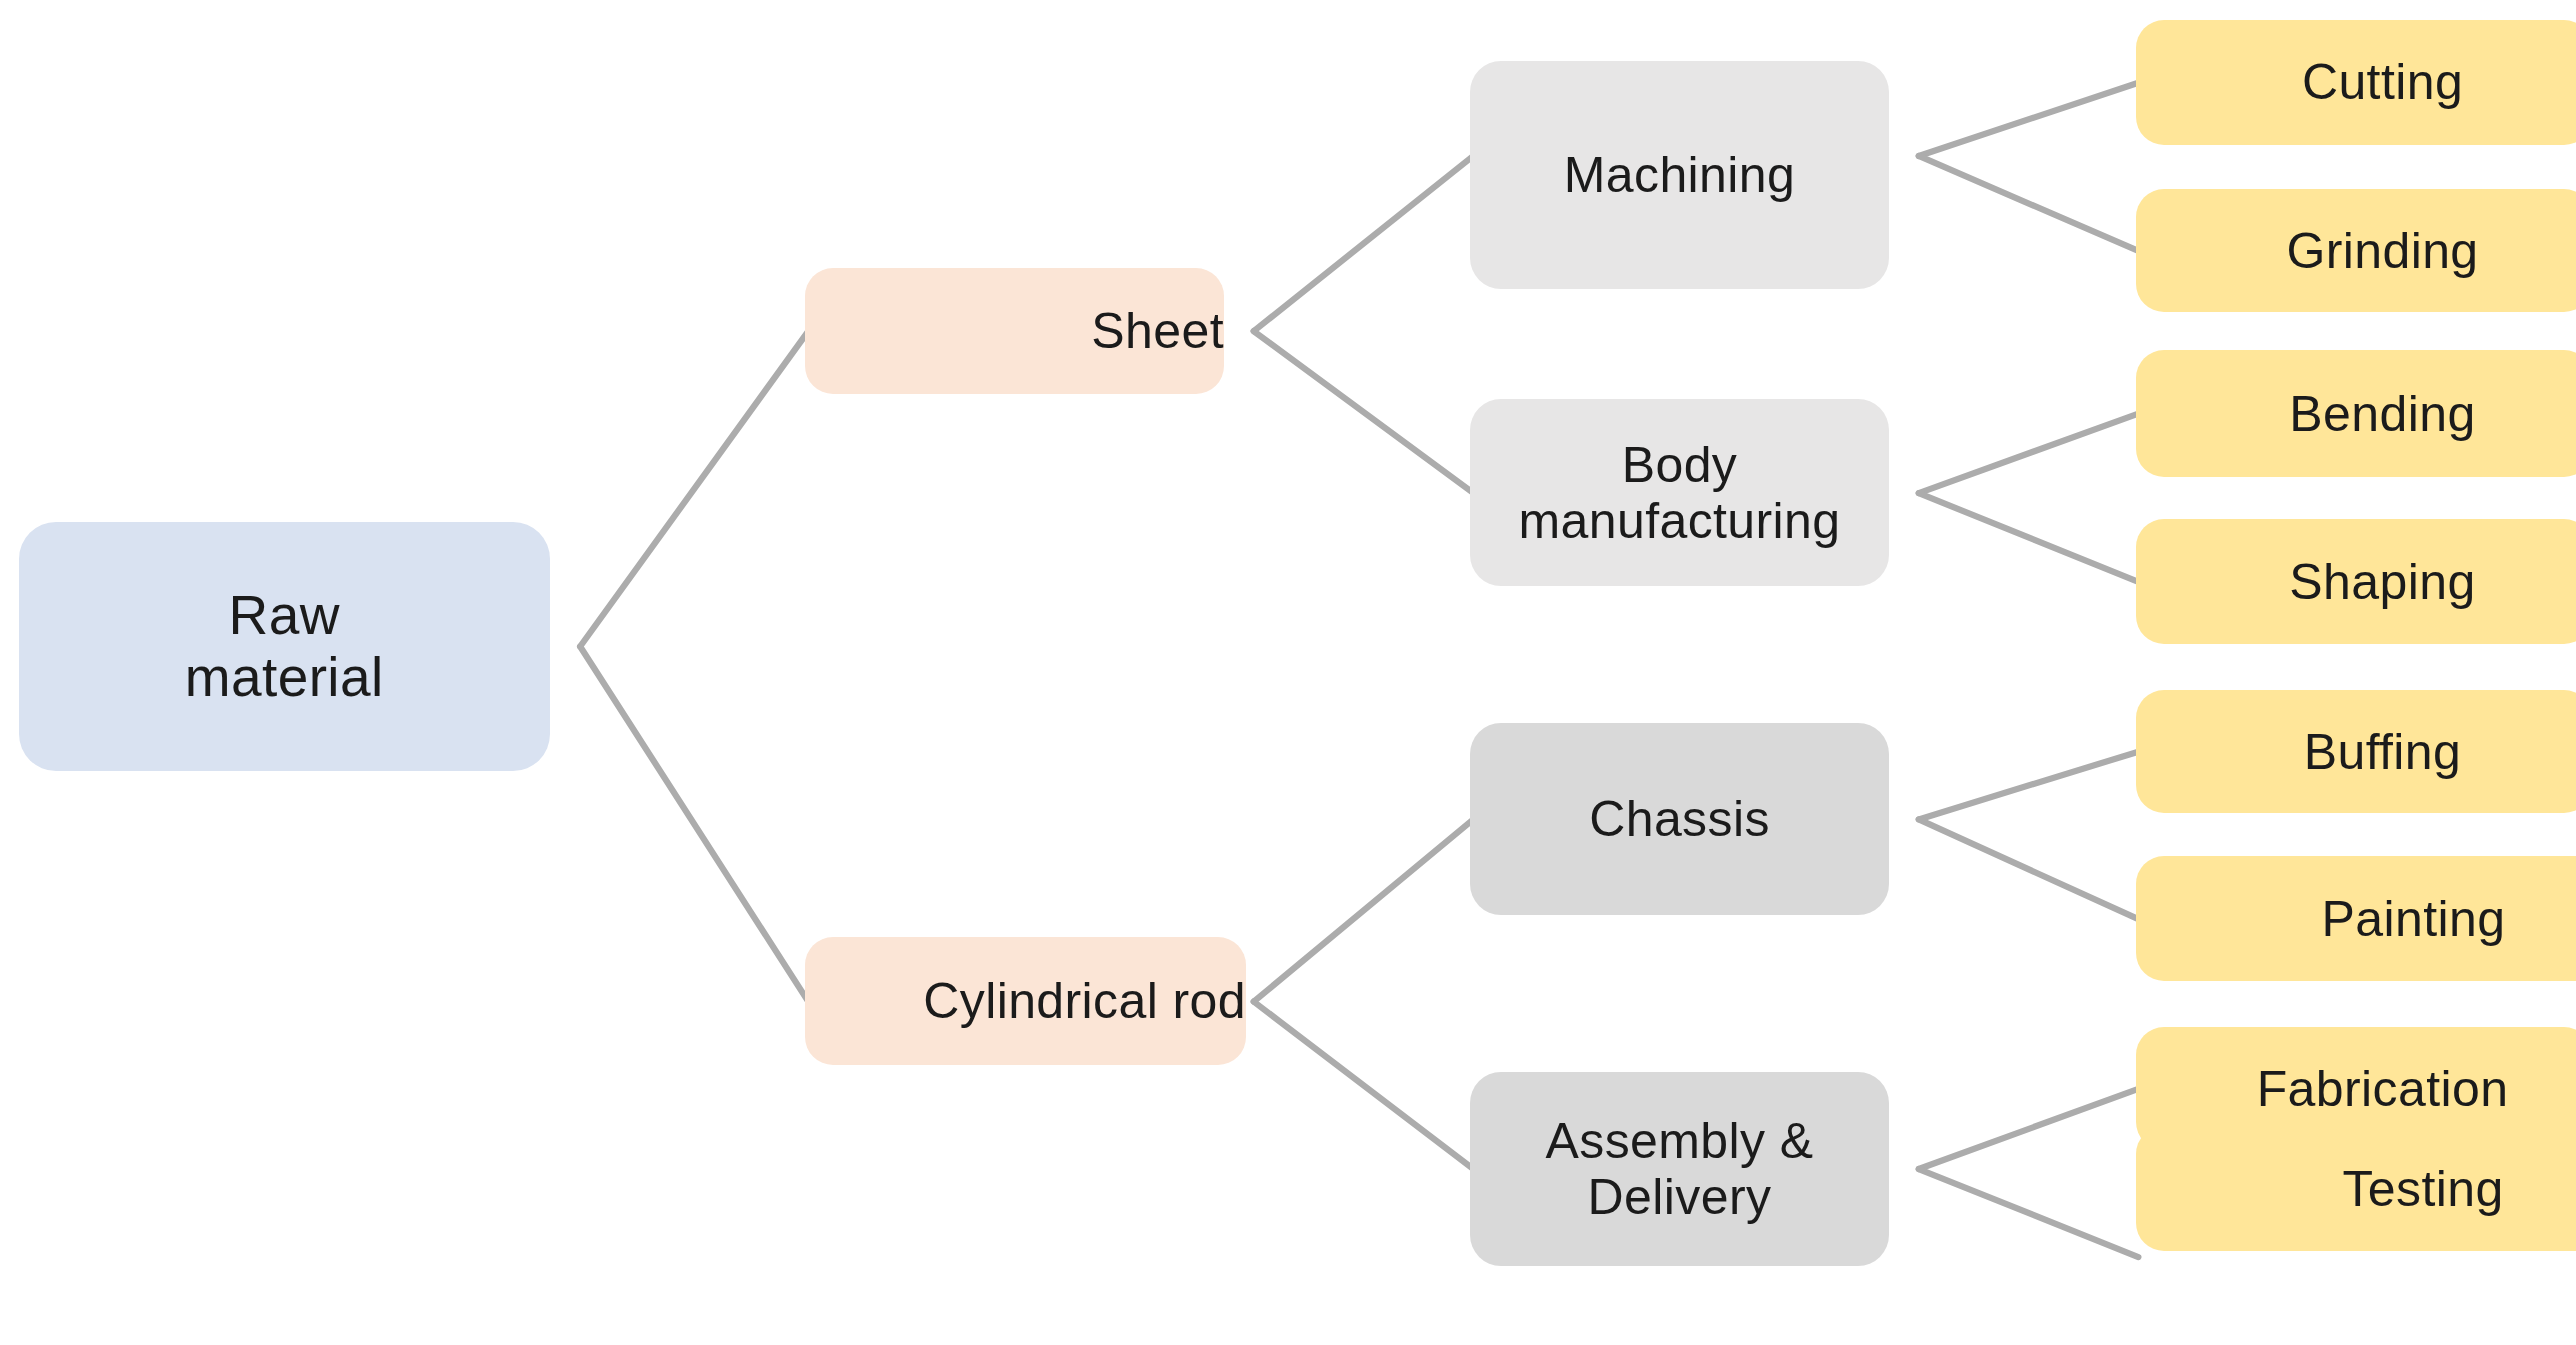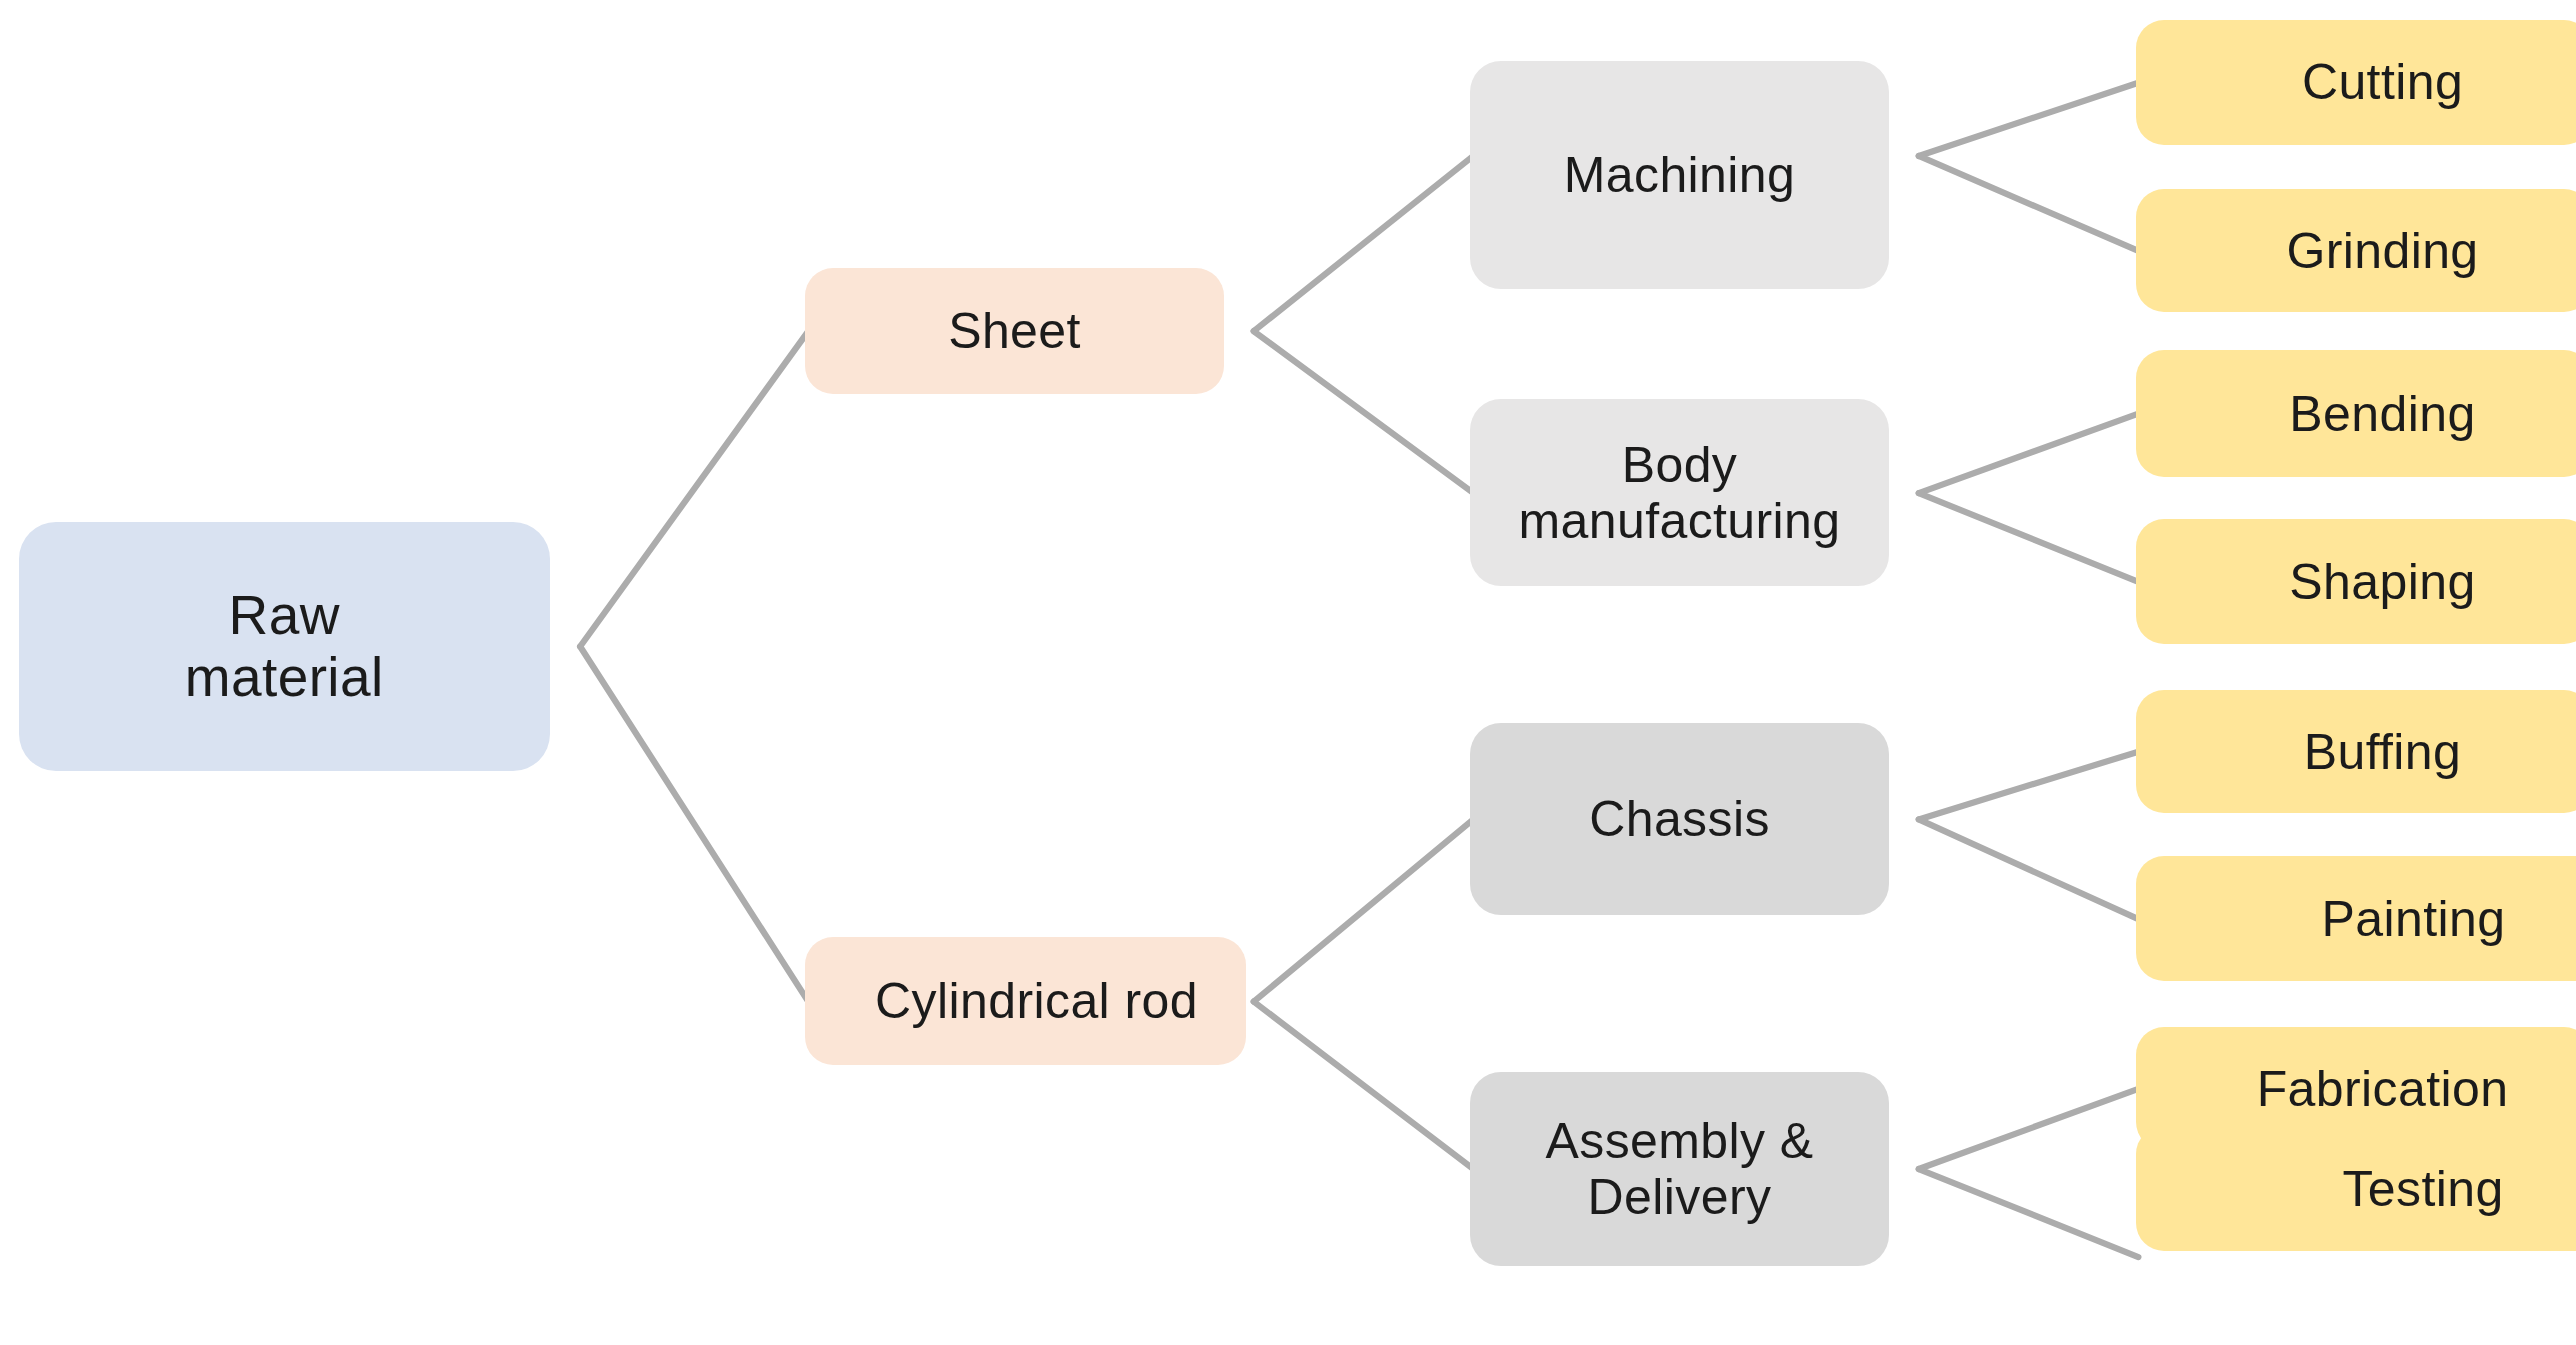--- a/index.html
+++ b/index.html
@@ -16,21 +16,21 @@
     position:absolute;
     display:flex;align-items:center;justify-content:center;
     text-align:center;
     white-space:pre-line;
     color:#1b1b1b;
     font-size:50px;
     line-height:1.12;
     letter-spacing:0.4px;
   }
   .root{left:18.7px;top:522px;width:531px;height:249px;background:#D9E2F1;border-radius:37px;font-size:55px;}
-  .branch{background:#FBE5D6;border-radius:28px;}
+  .branch{background:#FBE5D6;border-radius:28px;justify-content:flex-end;}
   .sheet{left:805px;top:268px;width:419px;height:126px;}
   .cylindrical-rod{left:805px;top:937px;width:419px;height:128px;padding-left:22px;}
   .proc-light{background:#E7E6E6;border-radius:31px;}
   .proc-dark{background:#D9D9D9;border-radius:31px;}
   .machining{left:1470px;top:61px;width:419px;height:228px;}
   .body-manufacturing{left:1470px;top:399px;width:419px;height:187px;}
   .chassis{left:1470px;top:723px;width:419px;height:192px;}
   .assembly-delivery{left:1470px;top:1072px;width:419px;height:194px;}
   .leaf{background:#FFE699;border-radius:28px;padding-left:37px;}
   .cutting{left:2136px;top:19.5px;width:419px;height:125px;}

